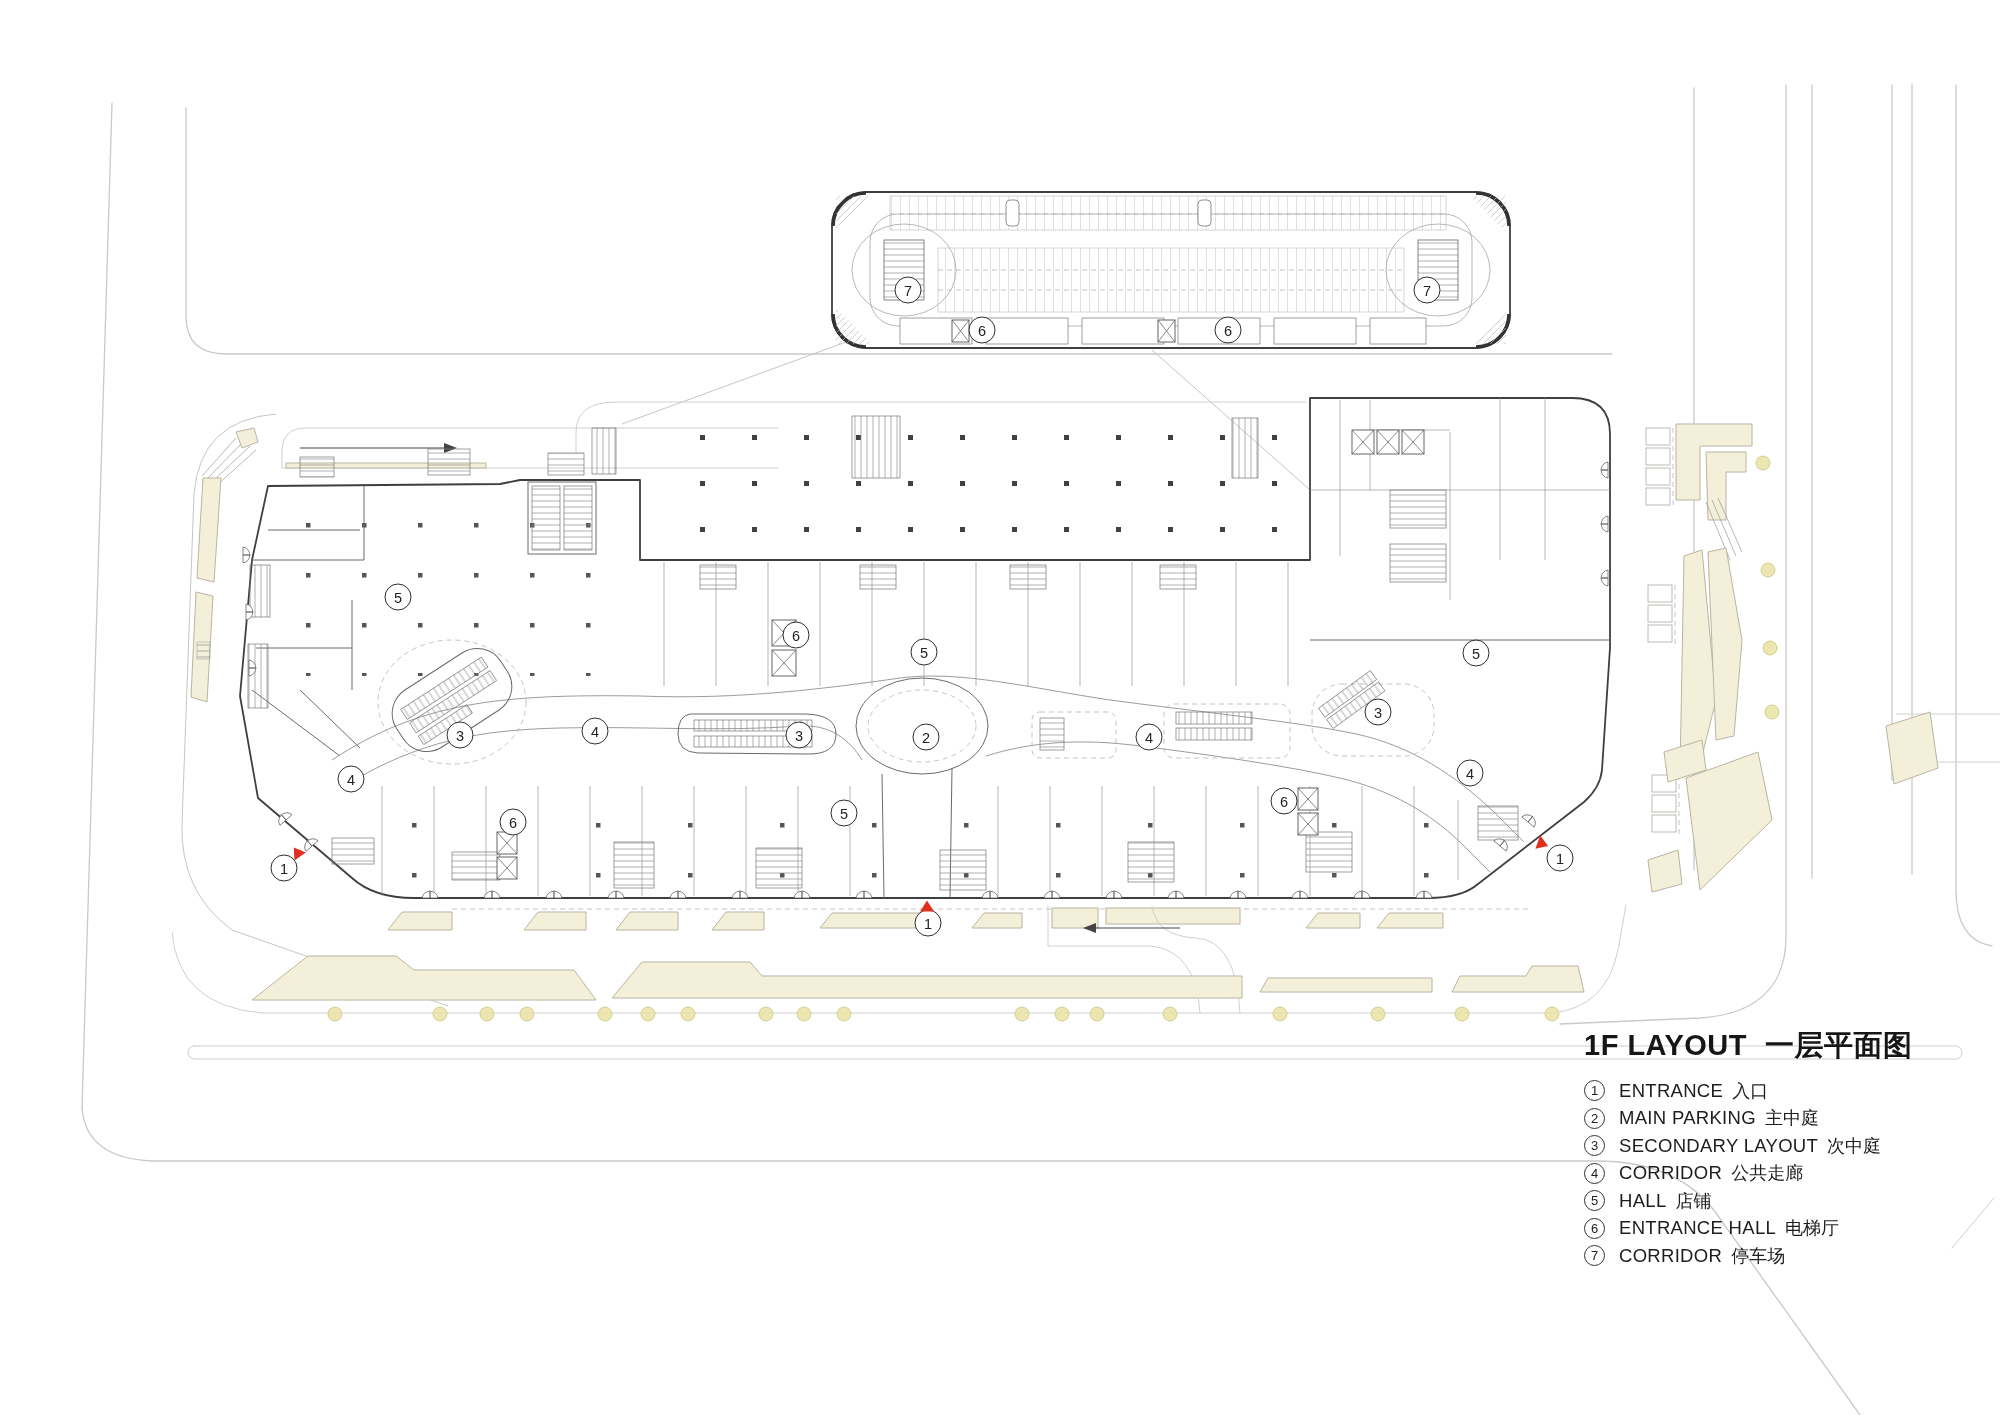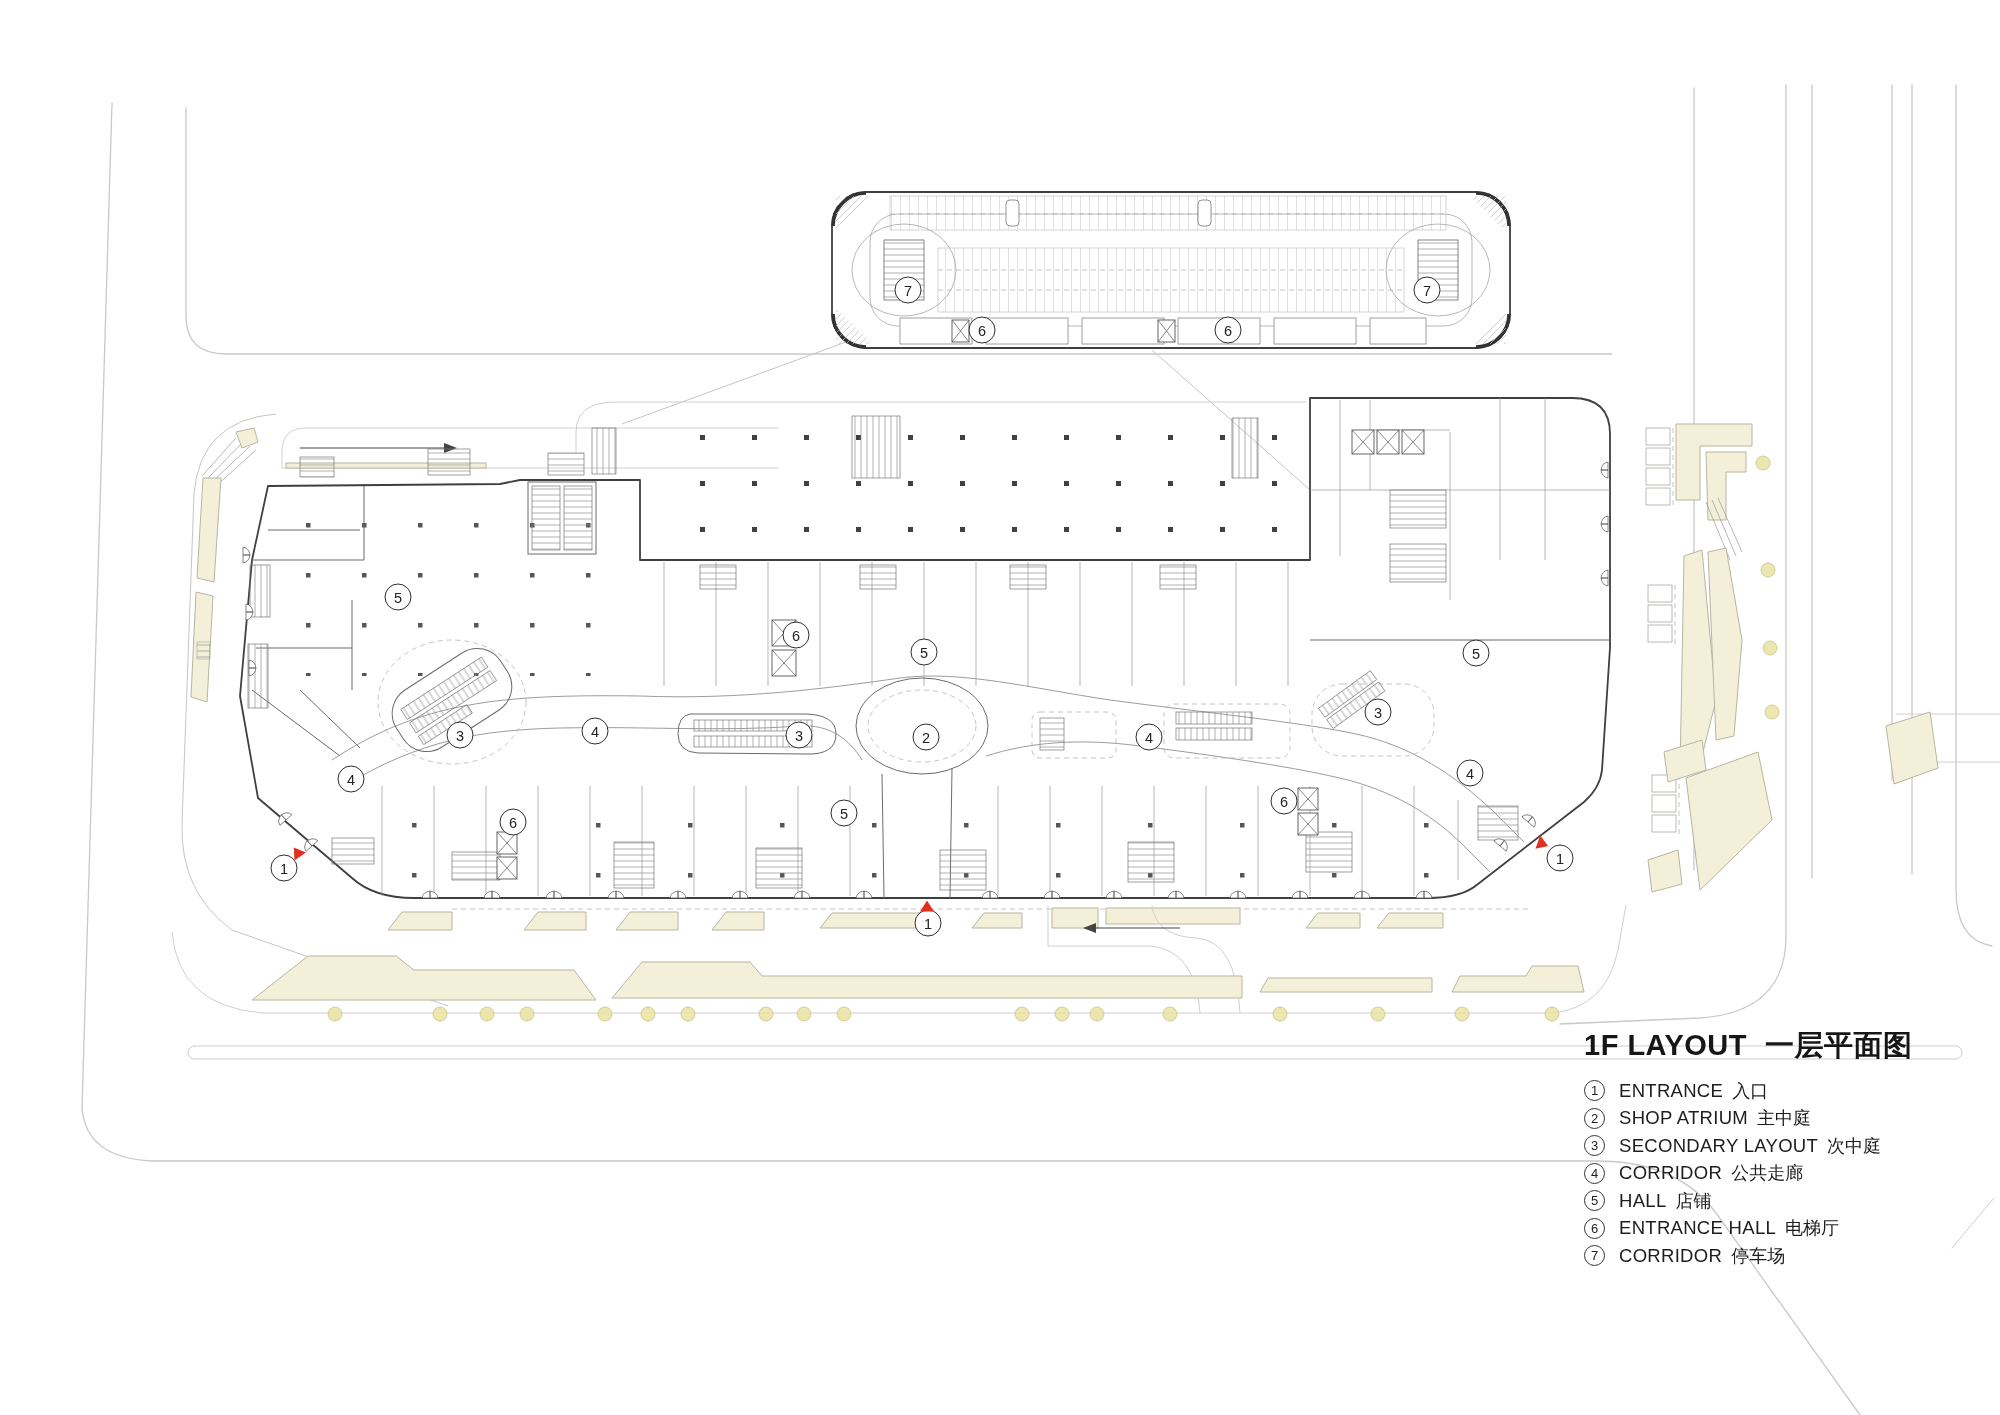--- a/index.html
+++ b/index.html
@@ -412,21 +412,21 @@
     <span class="en">1F LAYOUT</span><span class="zh">一层平面图</span>
   </div>
   <div class="lg-rows">
       <div class="lg-row">
         <span class="lg-num">1</span>
         <span class="lg-en">ENTRANCE</span>
         <span class="lg-zh">入口</span>
       </div>
       <div class="lg-row">
         <span class="lg-num">2</span>
-        <span class="lg-en">SHOP ATRIUM</span>
+        <span class="lg-en">MAIN PARKING</span>
         <span class="lg-zh">主中庭</span>
       </div>
       <div class="lg-row">
         <span class="lg-num">3</span>
         <span class="lg-en">SECONDARY LAYOUT</span>
         <span class="lg-zh">次中庭</span>
       </div>
       <div class="lg-row">
         <span class="lg-num">4</span>
         <span class="lg-en">CORRIDOR</span>

